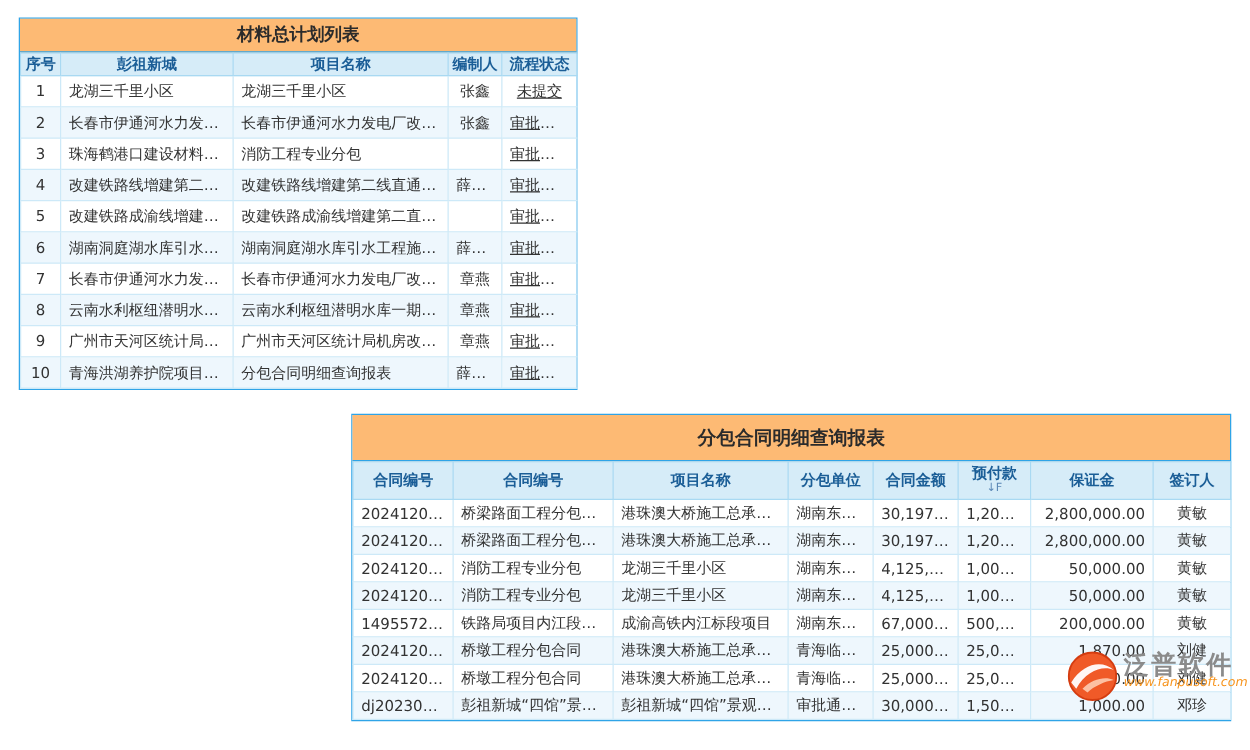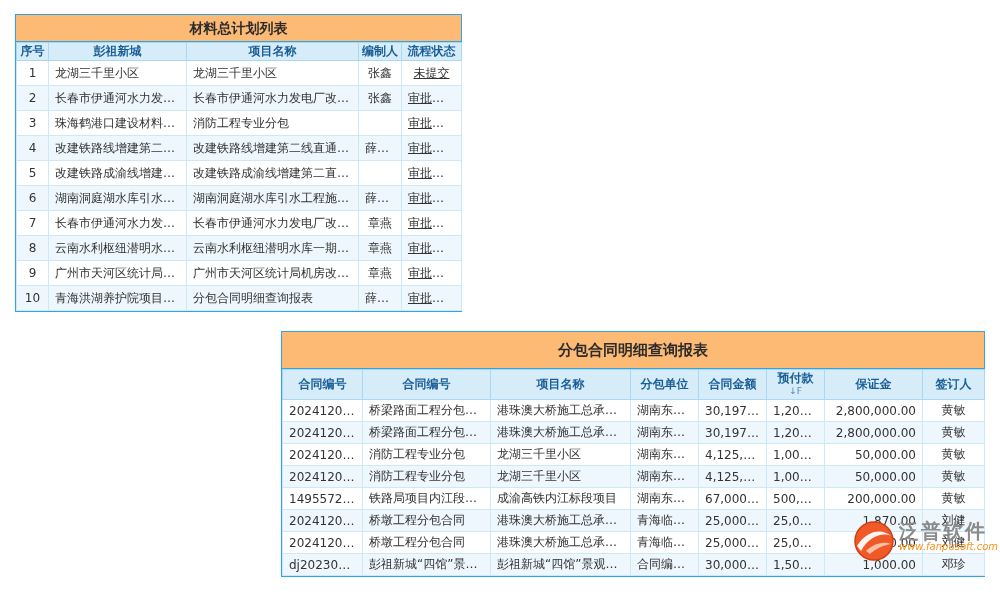--- a/index.html
+++ b/index.html
@@ -261,21 +261,21 @@
         <td>青海临达...</td>
         <td class="c-right">25,000,0...</td>
         <td class="c-right">25,000...</td>
         <td class="c-right">1,870.00</td>
         <td class="c-center">刘健</td>
       </tr>
       <tr>
         <td class="c-link">dj20230002</td>
         <td class="c-link">彭祖新城“四馆”景观工程设计项</td>
         <td class="c-link">彭祖新城“四馆”景观工程设计项</td>
-        <td>合同编号...</td>
+        <td>审批通过...</td>
         <td class="c-right">30,000.00</td>
         <td class="c-right">1,500.00</td>
         <td class="c-right">1,000.00</td>
         <td class="c-center">邓珍</td>
       </tr>
     </tbody>
   </table>
 </div>
 
 <div class="watermark">

